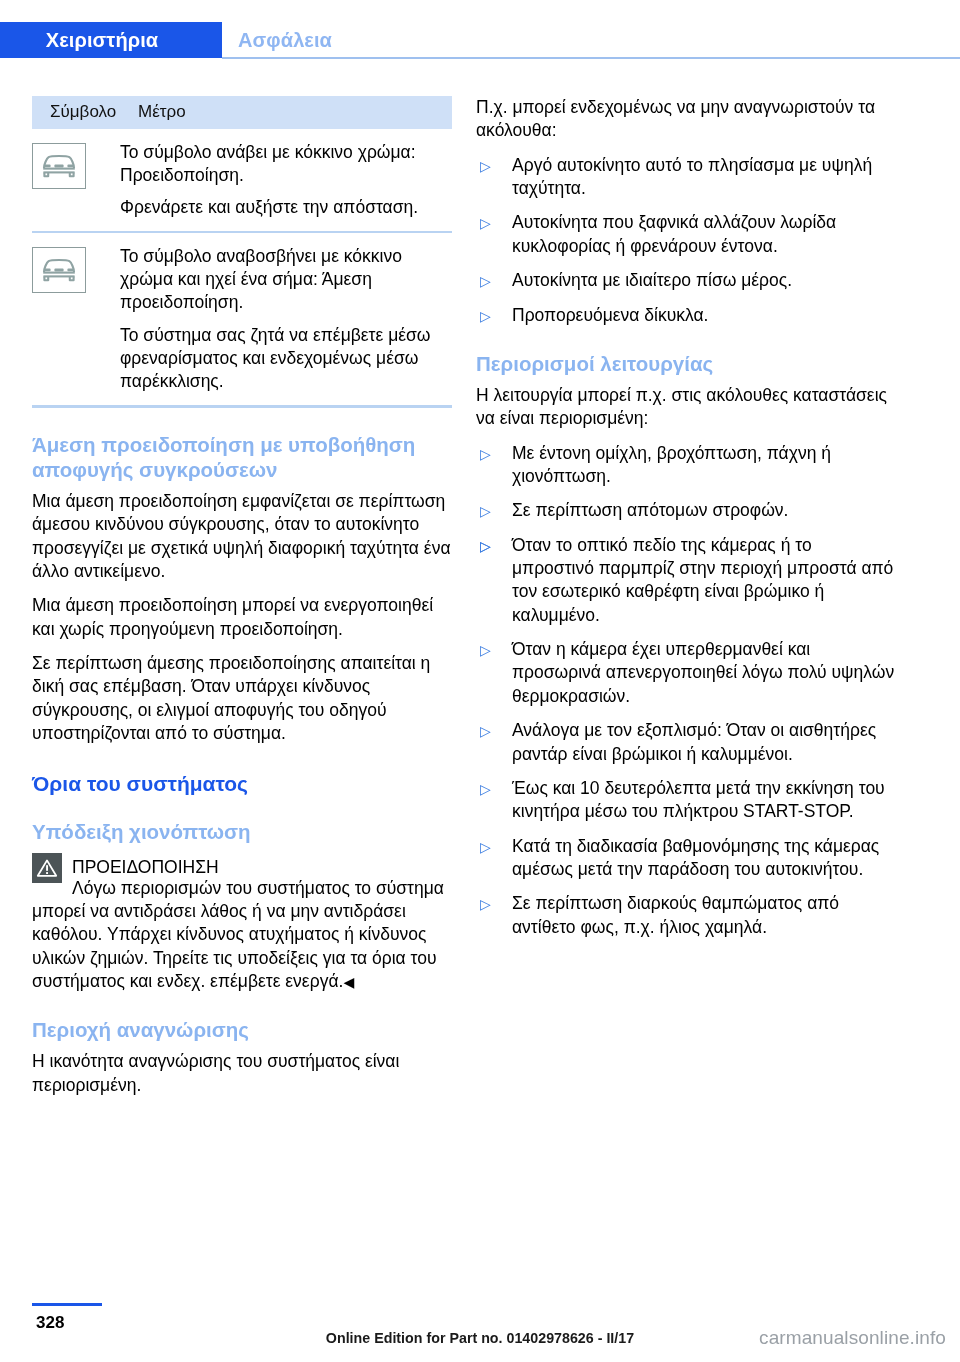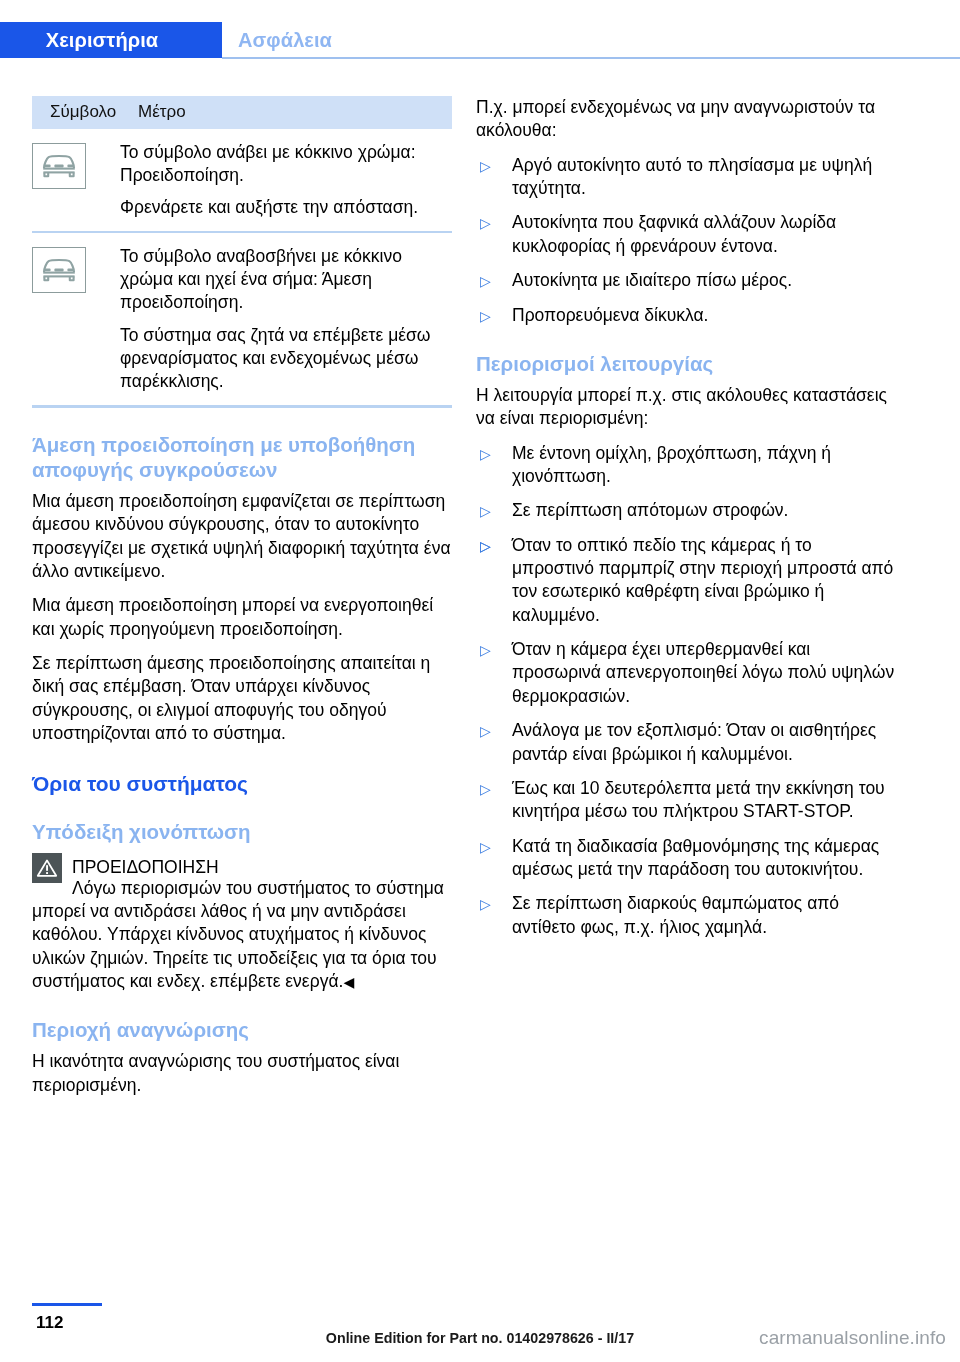--- a/index.html
+++ b/index.html
@@ -270,17 +270,17 @@
       <li><span class="bullet">▷</span><span>Όταν το οπτικό πεδίο της κάμερας ή το μπροστινό παρμπρίζ στην περιοχή μπροστά από τον εσωτερικό καθρέφτη είναι βρώμικο ή καλυμμένο.</span></li>
       <li><span class="bullet">▷</span><span>Όταν η κάμερα έχει υπερθερμανθεί και προσωρινά απενεργοποιηθεί λόγω πολύ υψηλών θερμοκρασιών.</span></li>
       <li><span class="bullet">▷</span><span>Ανάλογα με τον εξοπλισμό: Όταν οι αισθητήρες ραντάρ είναι βρώμικοι ή καλυμμένοι.</span></li>
       <li><span class="bullet">▷</span><span>Έως και 10 δευτερόλεπτα μετά την εκκίνηση του κινητήρα μέσω του πλήκτρου START-STOP.</span></li>
       <li><span class="bullet">▷</span><span>Κατά τη διαδικασία βαθμονόμησης της κάμερας αμέσως μετά την παράδοση του αυτοκινήτου.</span></li>
       <li><span class="bullet">▷</span><span>Σε περίπτωση διαρκούς θαμπώματος από αντίθετο φως, π.χ. ήλιος χαμηλά.</span></li>
     </ul>
   </div>
 
   <div class="foot-rule"></div>
-  <div class="pagenum">112</div>
+  <div class="pagenum">328</div>
   <div class="foot-line">Online Edition for Part no. 01402978626 - II/17</div>
   <div class="watermark">carmanualsonline.info</div>
 
 </div>
 
 </body></html>

